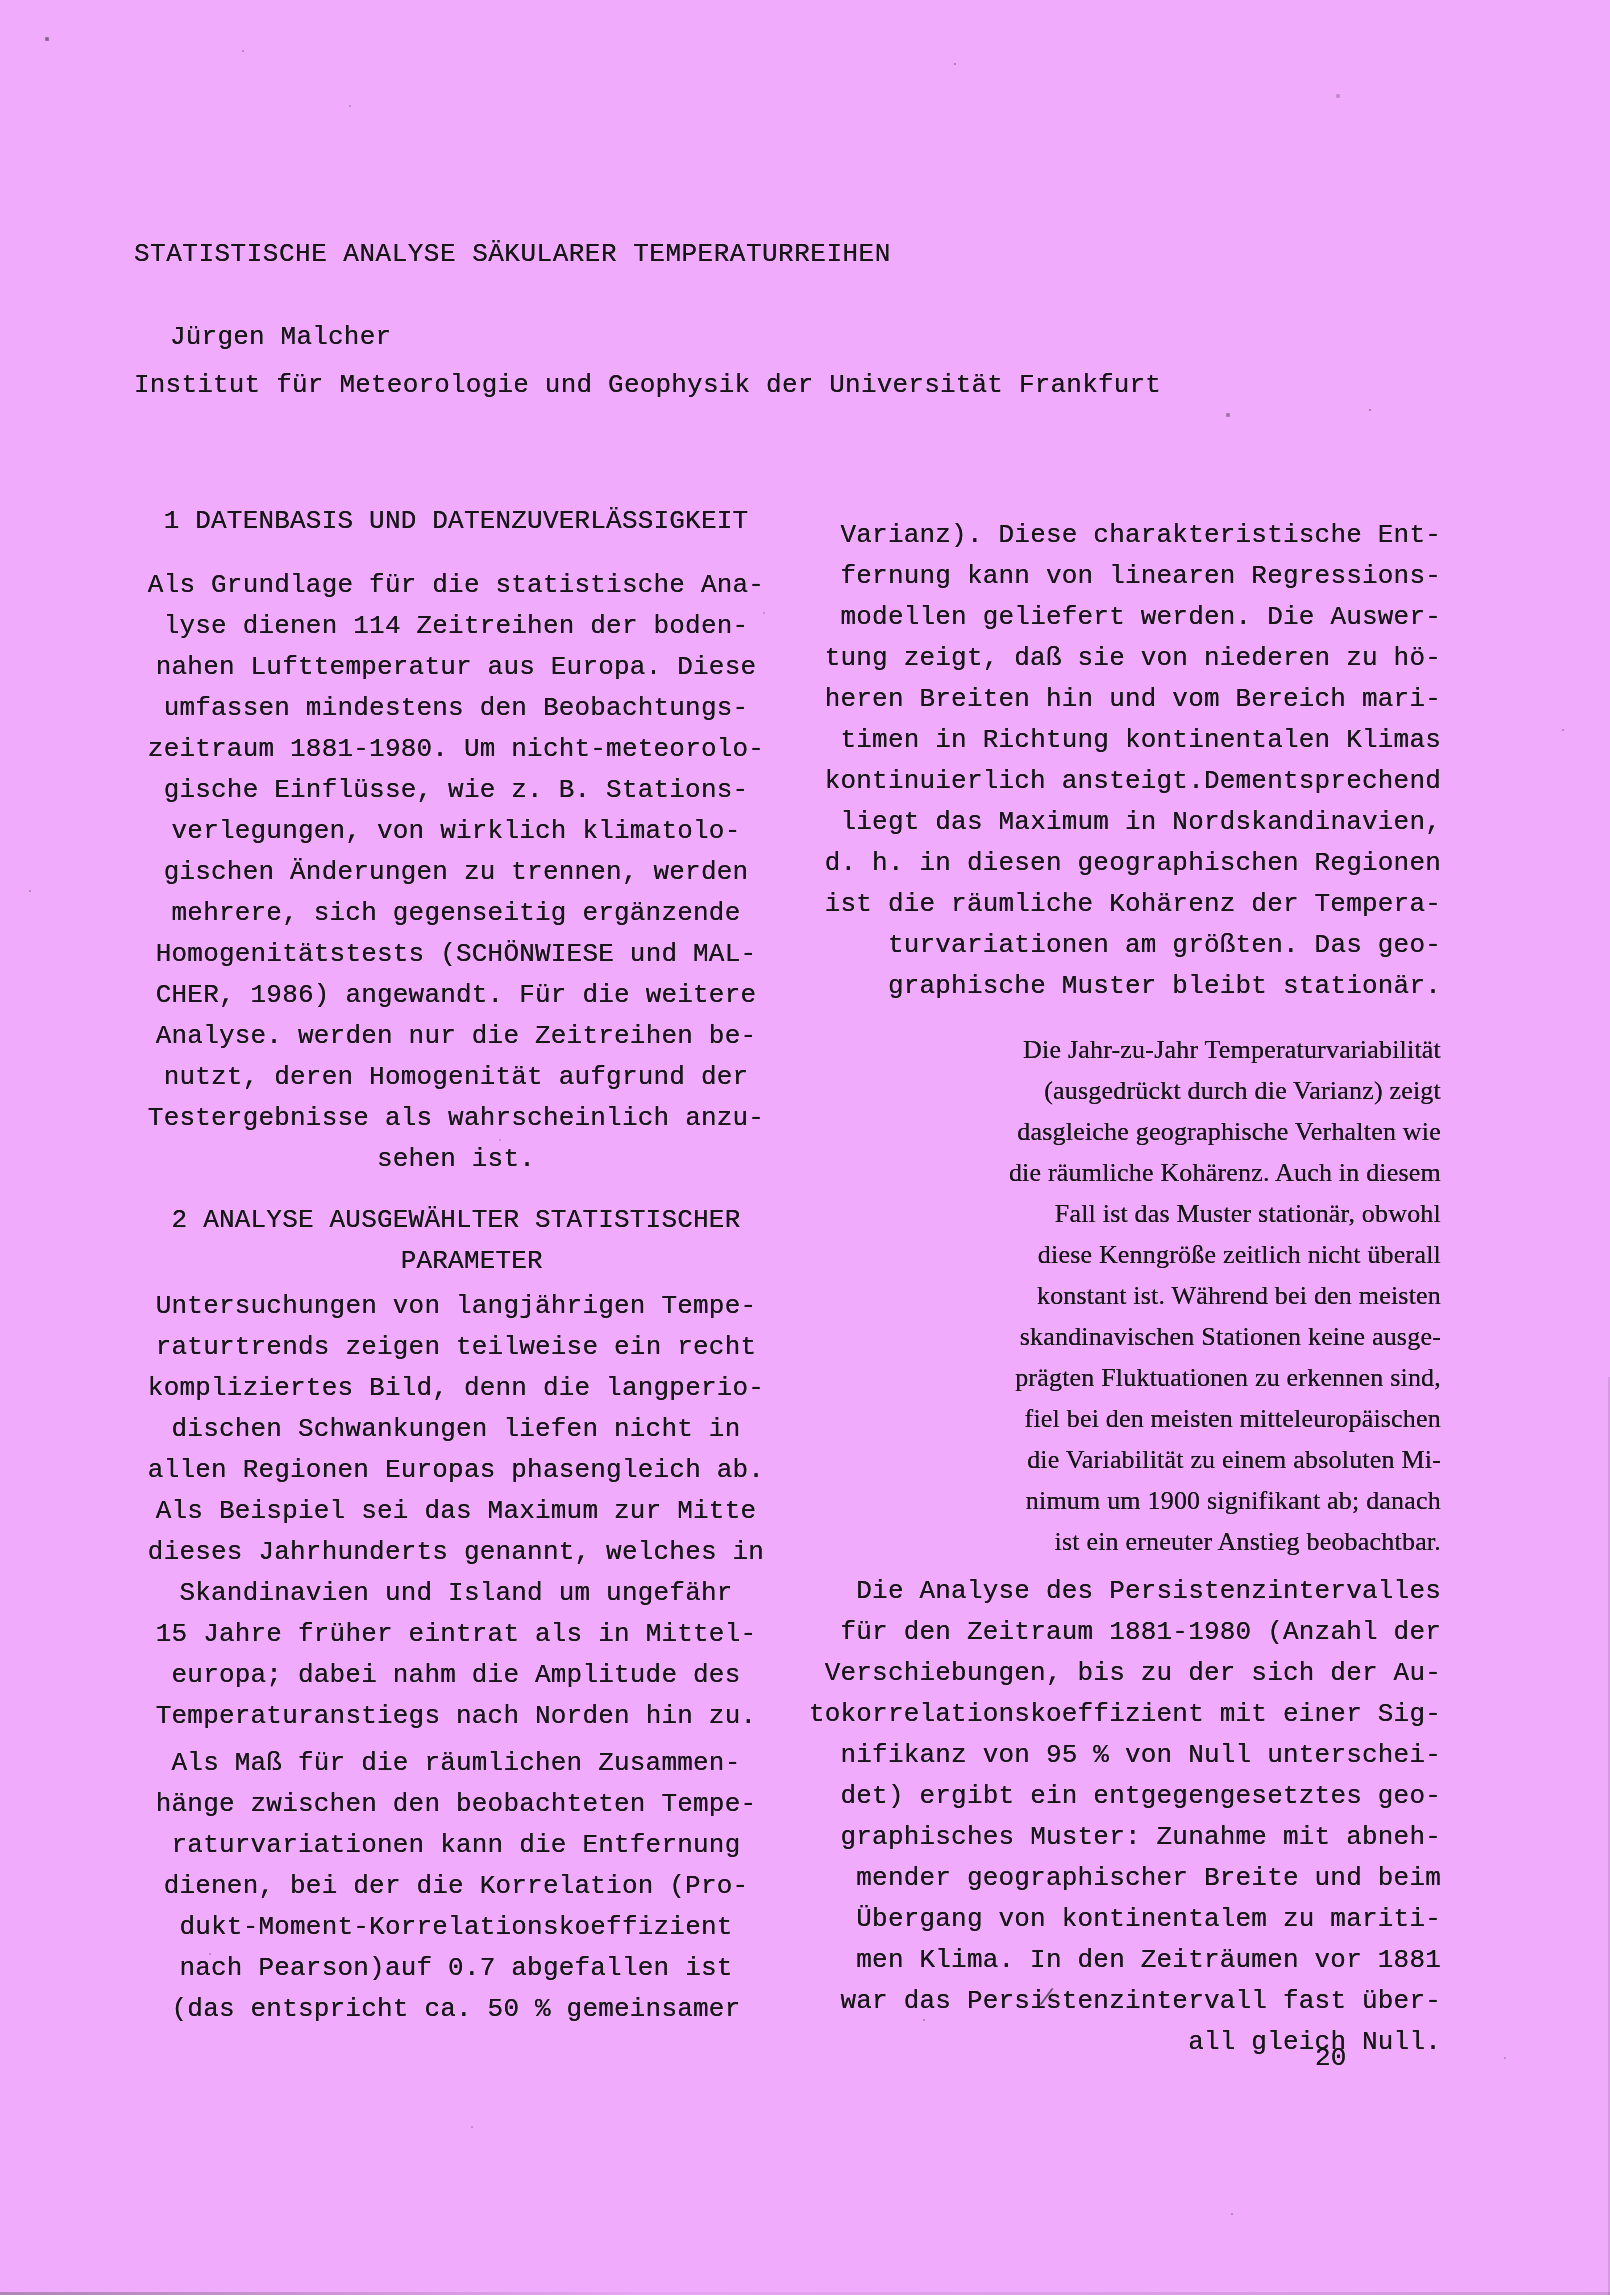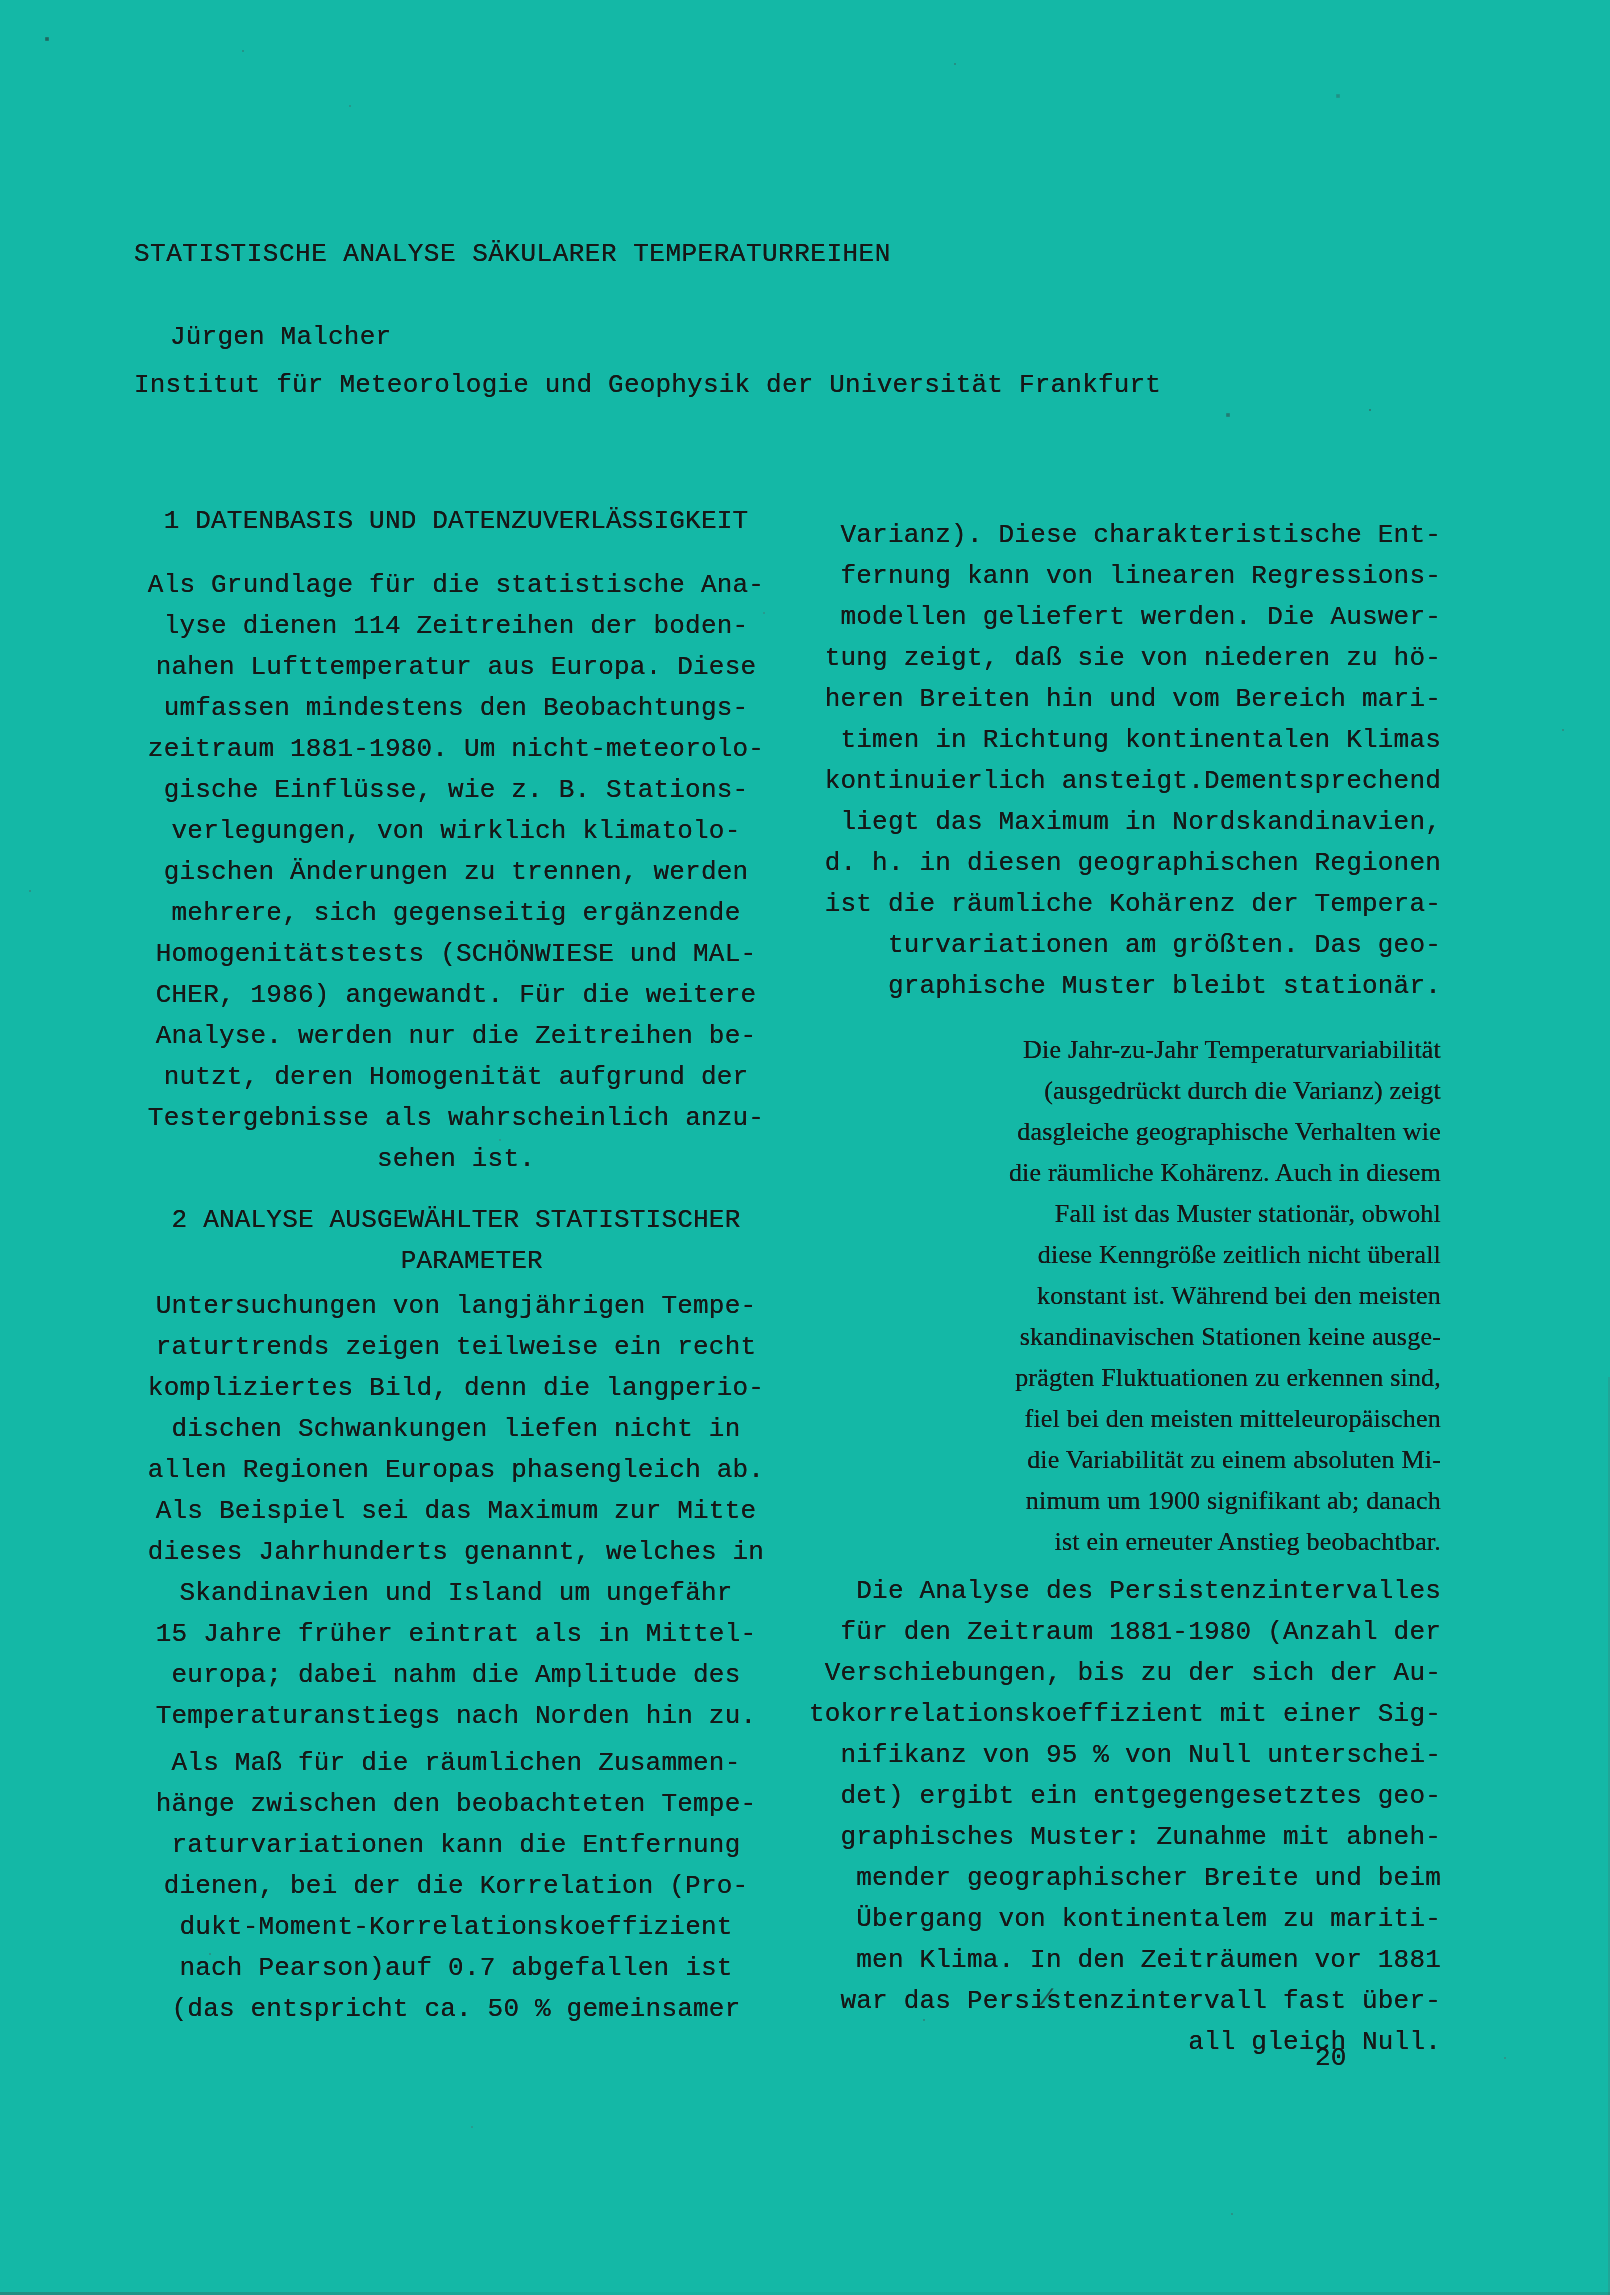--- a/index.html
+++ b/index.html
@@ -5,21 +5,21 @@
   html, body {
     margin: 0;
     padding: 0;
     background: #d9d9d6;
   }
   .page {
     position: relative;
     width: 1610px;
     height: 2295px;
     margin: 0 auto;
-    background: #14b8a6;
+    background: #f0abfc;
     overflow: hidden;
     font-family: "Liberation Mono", "DejaVu Sans Mono", monospace;
     color: #171717;
   }
   .typewriter {
     font-size: 26px;
     line-height: 41px;
     letter-spacing: 0.2px;
     white-space: pre-wrap;
     text-shadow: 0 0 0.6px rgba(10,10,10,0.85);

